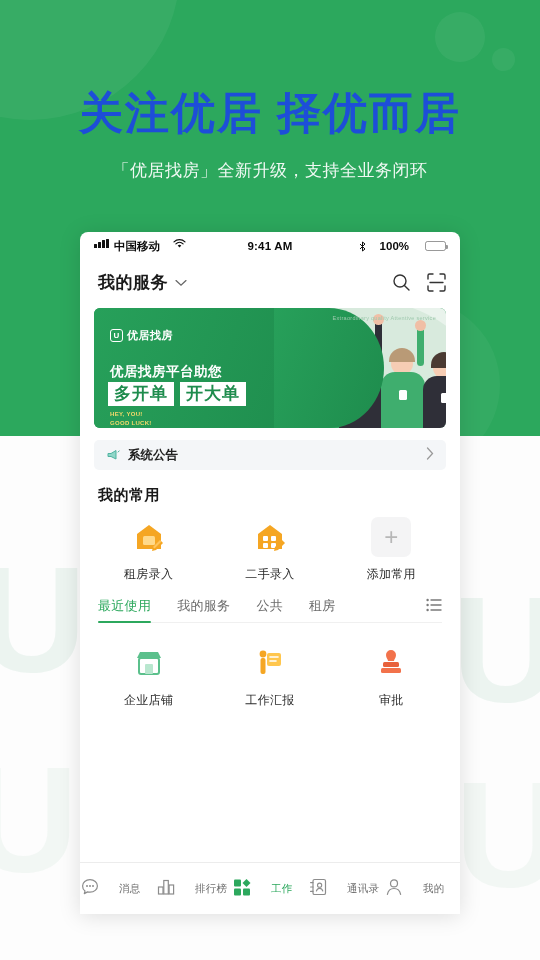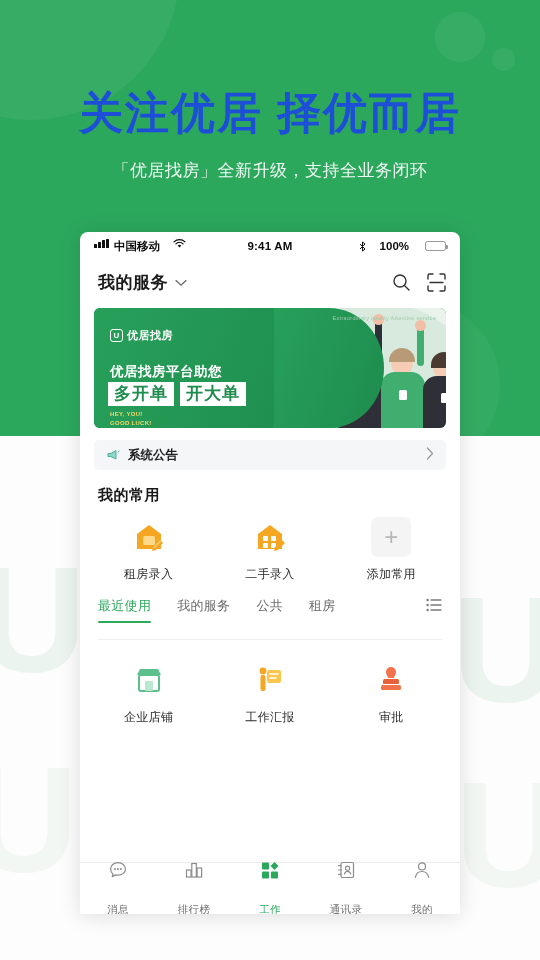--- a/index.html
+++ b/index.html
@@ -143,38 +143,38 @@
   .cell-lb { margin-top:9px; font-size:12px; color:#2b2b2b; letter-spacing:.3px; }
   .plus-box {
     width:40px; height:40px; background:#f4f4f5; border-radius:7px;
     display:flex; align-items:center; justify-content:center;
     font-size:24px; color:#b7b7b7; font-weight:300; line-height:1;
   }
 
   
   #tabs {
     margin:14px 18px 0; display:flex; align-items:flex-end; gap:26px;
-    border-bottom:1px solid #f0f0f0; padding-bottom:17px;
+    border-bottom:1px solid #f0f0f0; padding-bottom:0;
   }
   .tab { font-size:13px; color:#6b6b6b; padding-bottom:7px; position:relative; letter-spacing:.3px; }
   .tab.on { color:#2CA85D; font-weight:500; }
   .tab.on::after {
     content:""; position:absolute; left:0; right:0; bottom:-1px; height:2.5px;
     background:#2CA85D; border-radius:2px;
   }
   .tabs-sp { flex:1; }
   .tab-list-ic { padding-bottom:6px; }
 
   
   #bottomnav {
     position:absolute; left:0; right:0; bottom:0; height:52px;
     border-top:1px solid #ececec; background:#fff;
     display:flex; align-items:center;
   }
-  .nav { flex:1; display:flex; flex-direction:column; align-items:center; gap:19px; }
+  .nav { flex:1; display:flex; flex-direction:row; align-items:center; gap:19px; }
   .nav-lb { font-size:10.5px; color:#6f6f6f; letter-spacing:.3px; }
   .nav.on .nav-lb { color:#2CA85D; }
 </style>
 </head>
 <body>
 
 <div id="bg-white"></div>
 
 <div class="wm w1">U</div>
 <div class="wm w2">U</div>

